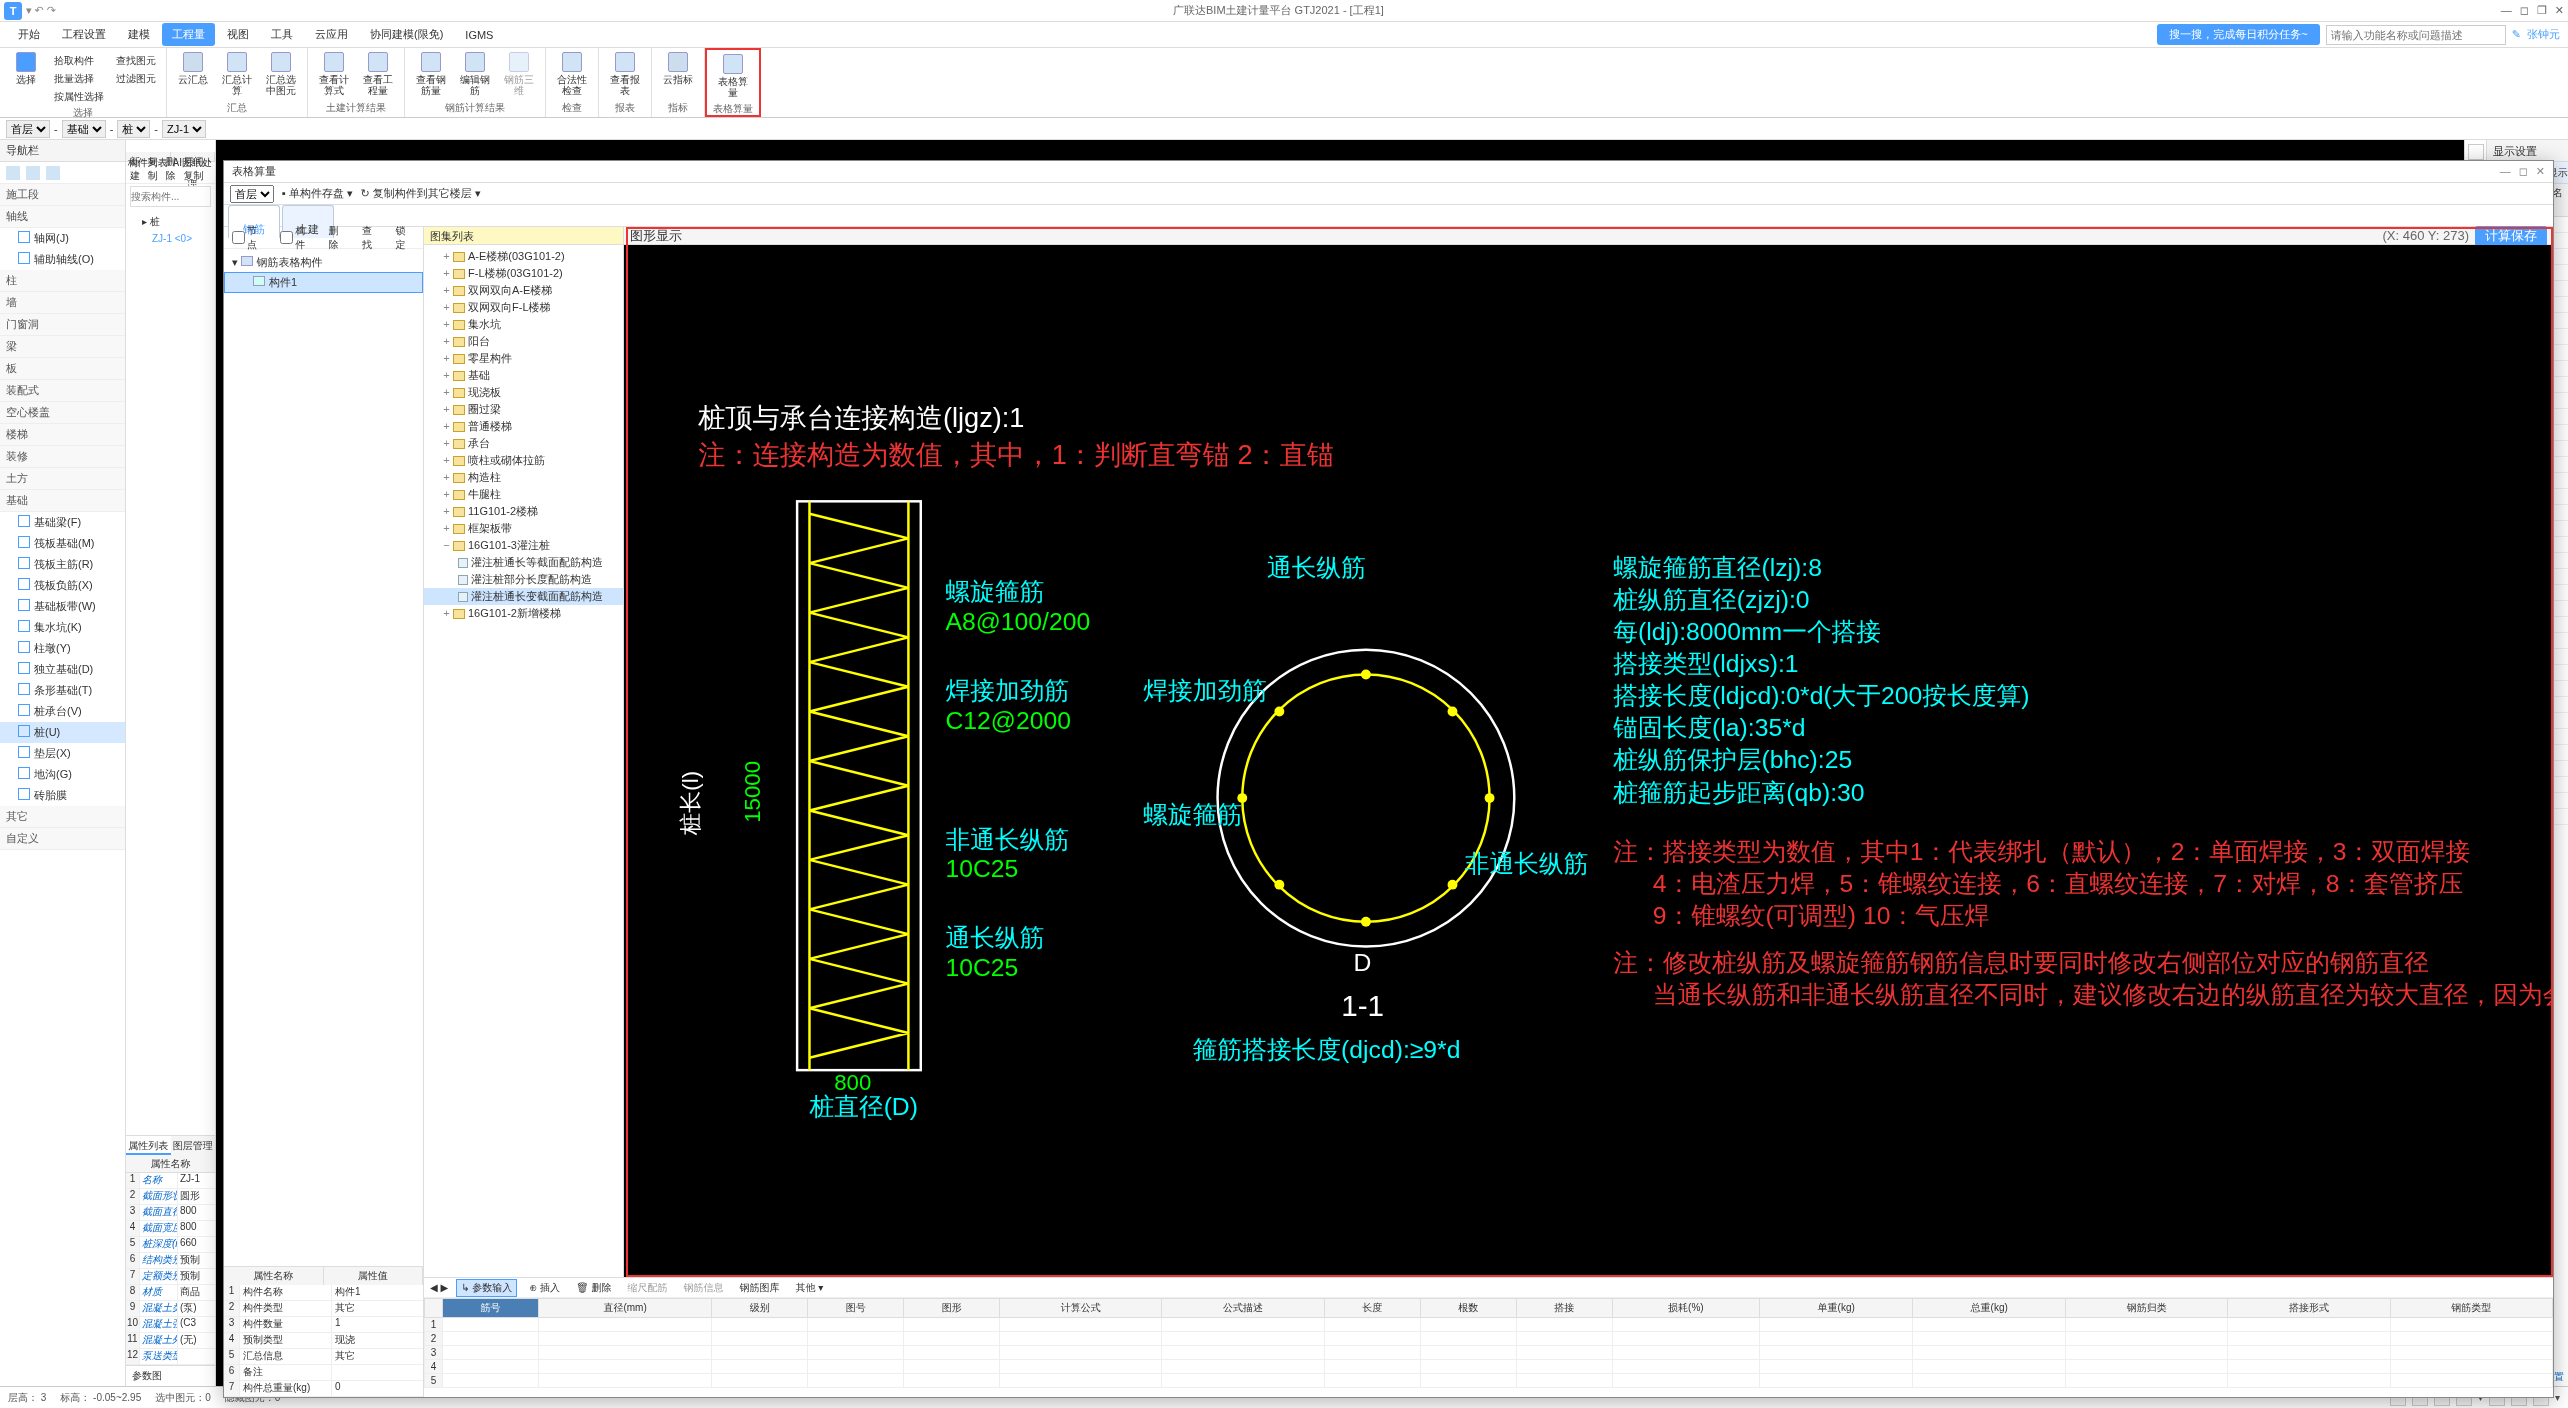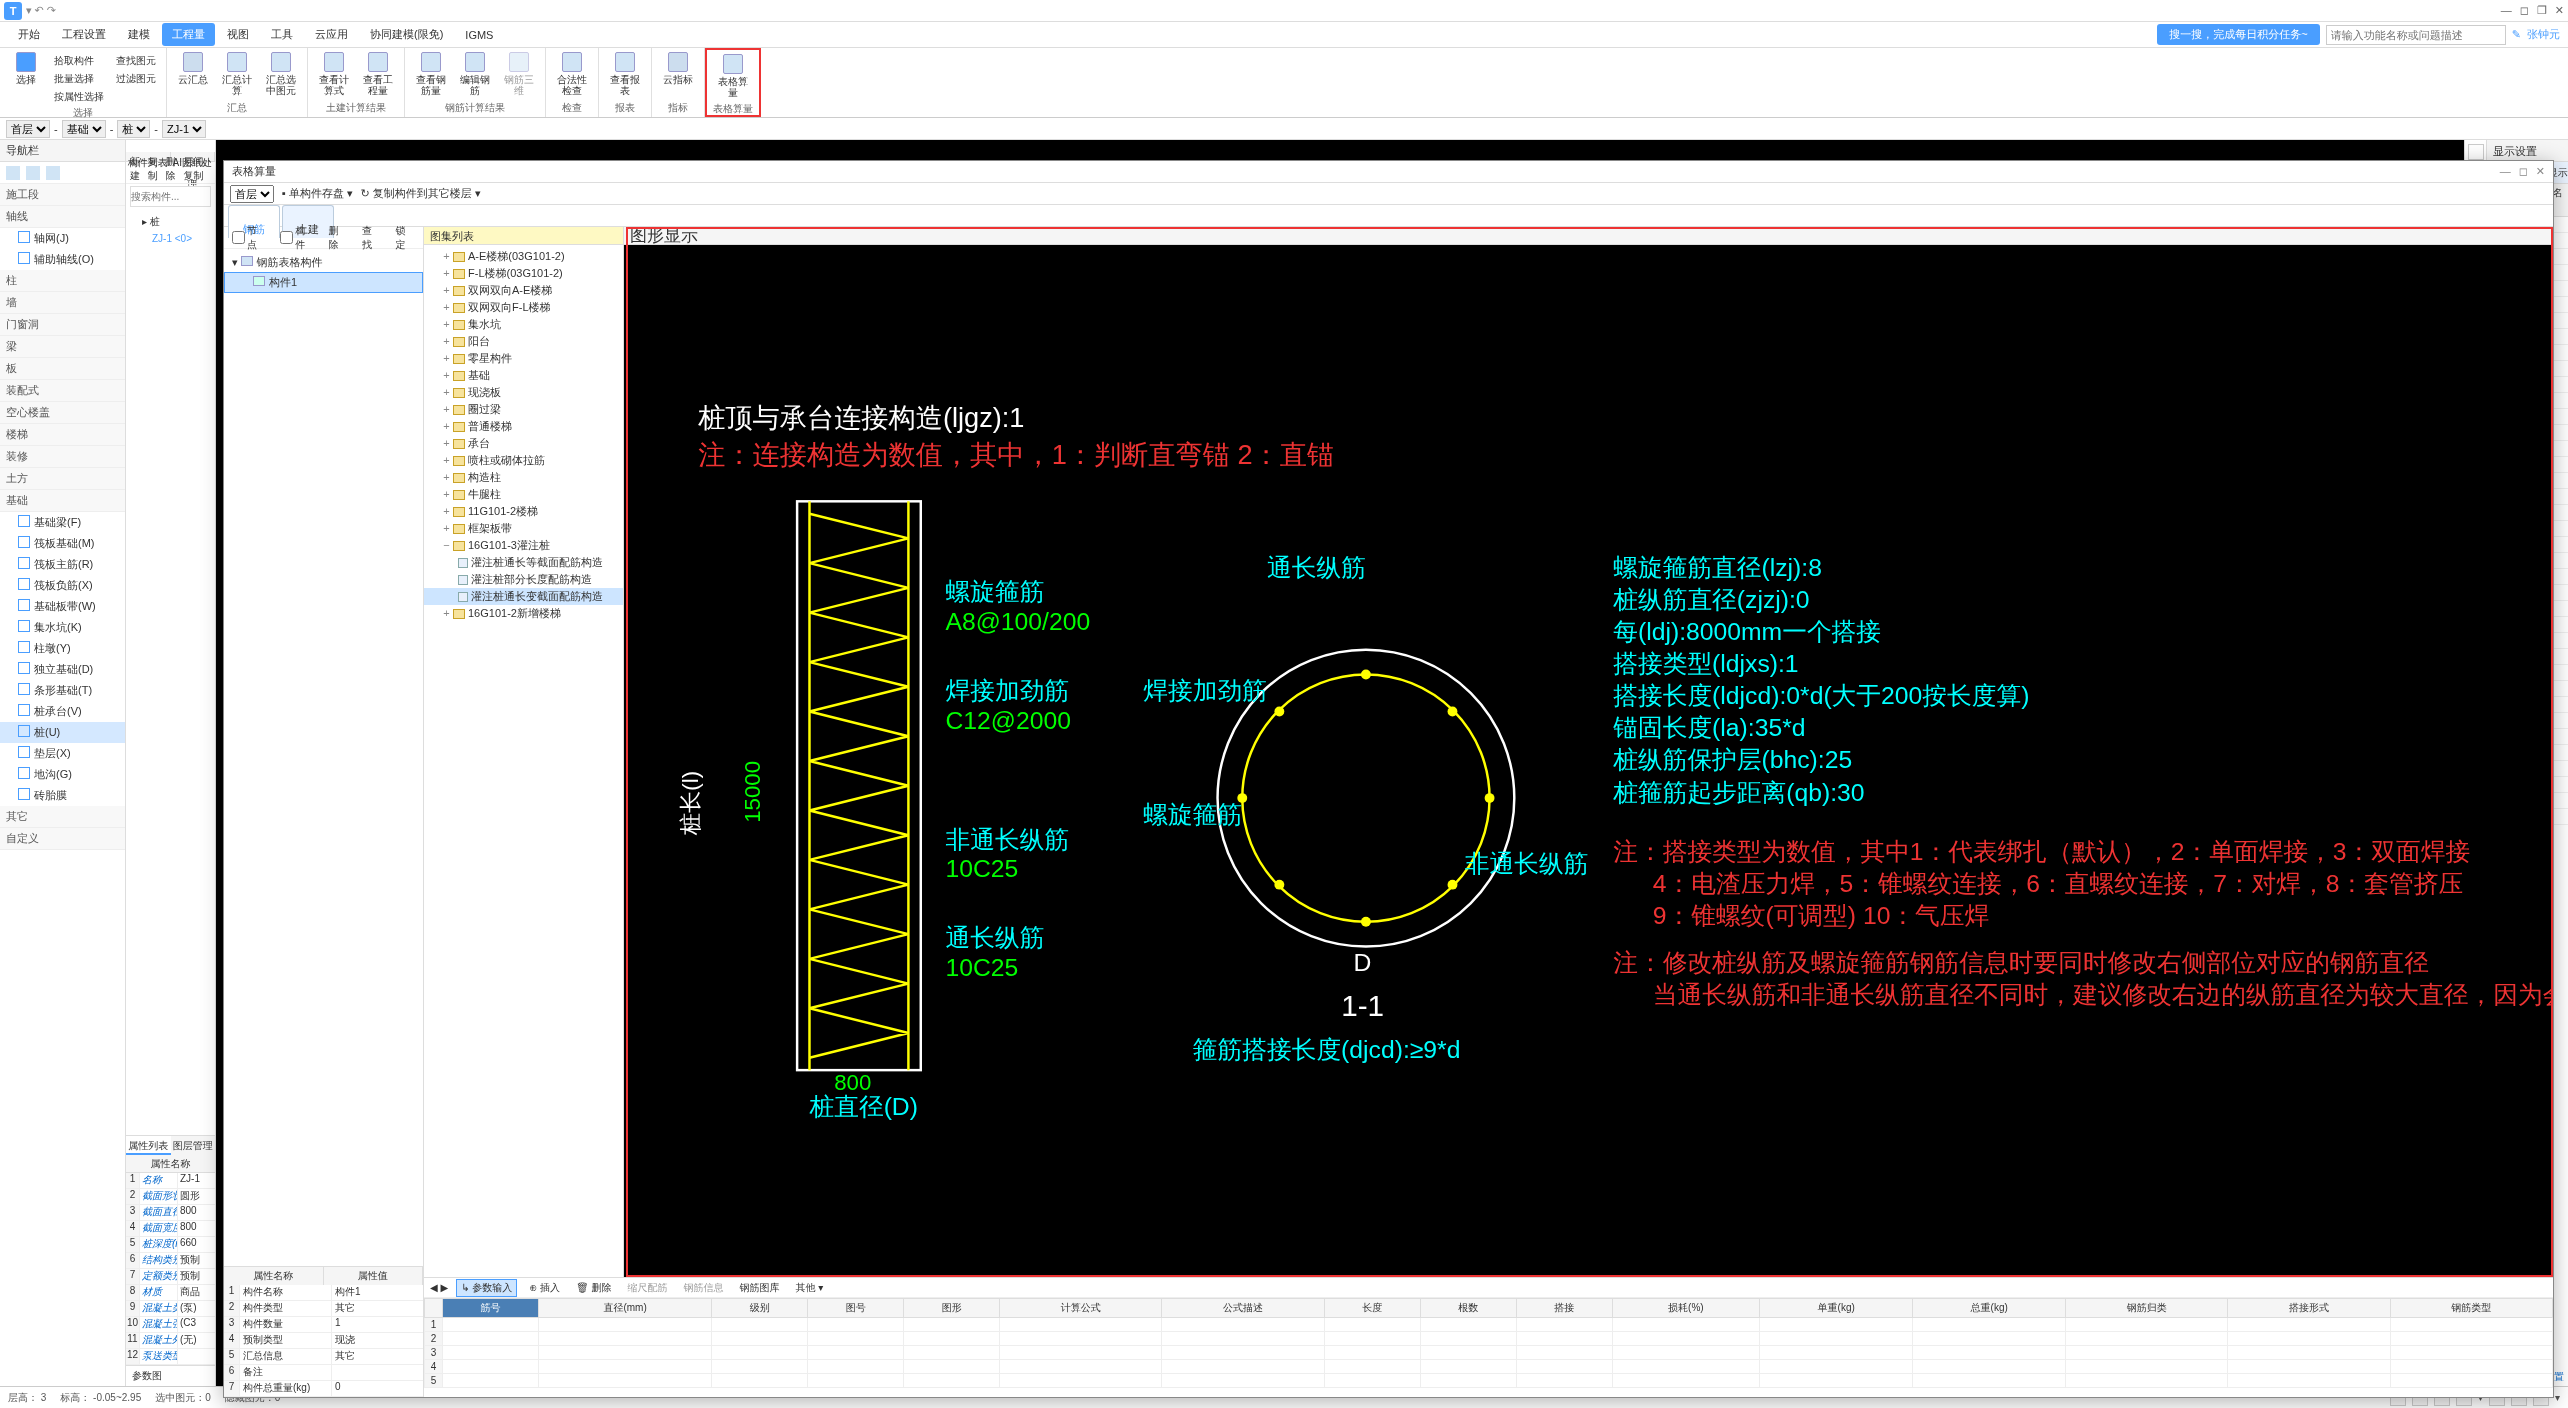--- a/index.html
+++ b/index.html
@@ -92,21 +92,21 @@
 .m-center { width: 200px; border-right: 1px solid #ddd; display: flex; flex-direction: column; }
 .m-center .hdr { height: 18px; padding: 0 6px; background: #fef9c3; line-height: 18px; font-size: 11px; border-bottom: 1px solid #ddd; }
 .m-center .tree { flex: 1; padding: 3px 0; font-size: 11px; overflow-y: auto; }
 .m-center .tree .nd { padding: 1px 4px 1px 18px; white-space: nowrap; }
 .m-center .tree .nd .exp { display: inline-block; width: 9px; text-align: center; color: #888; margin-right: 2px; }
 .m-center .tree .nd .fld { display: inline-block; width: 12px; height: 10px; background: #f7e39c; border: 1px solid #c9a227; margin-right: 3px; vertical-align: middle; }
 .m-center .tree .nd .fil { display: inline-block; width: 10px; height: 10px; background: #e8f0fb; border: 1px solid #8aa; margin-right: 3px; vertical-align: middle; }
 .m-center .tree .nd.lvl2 { padding-left: 34px; }
 .m-center .tree .nd.sel { background: #cde5ff; }
 .m-right { flex: 1; display: flex; flex-direction: column; position: relative; }
-.m-right .hdr { height: 18px; padding: 0 6px; background: #f5f5f5; line-height: 18px; font-size: 17px; border-bottom: 1px solid #ddd; display: flex; justify-content: space-between; flex-direction: column; }
+.m-right .hdr { height: 18px; padding: 0 6px; background: #f5f5f5; line-height: 18px; font-size: 13px; border-bottom: 1px solid #ddd; display: flex; justify-content: space-between; }
 .m-right .hdr .coord { color: #666; }
 .m-right .hdr .save-btn { background: #4a9eff; color: #fff; padding: 1px 10px; border-radius: 2px; }
 .m-right .drawing { flex: 1; background: #000; position: relative; color: #fff; font-size: 10px; }
 .red-box { position: absolute; border: 2px solid #e33; pointer-events: none; }
 .m-bottom { height: 120px; border-top: 1px solid #ddd; display: flex; flex-direction: column; }
 .m-bottom .tb { height: 20px; display: flex; align-items: center; gap: 8px; padding: 0 6px; font-size: 10px; border-bottom: 1px solid #eee; }
 .m-bottom .tb .b { padding: 1px 4px; }
 .m-bottom .tb .b.active { background: #cde5ff; border: 1px solid #4a9eff; }
 .m-bottom .grid { flex: 1; font-size: 10px; overflow: auto; }
 .m-bottom .grid table { border-collapse: collapse; width: 100%; }
@@ -121,20 +121,21 @@
 .drawing svg text { font-family: "Microsoft YaHei", sans-serif; }
 </style>
 </head>
 <body>
 
 <div class="title-bar">
   <div style="display:flex;align-items:center;gap:4px">
     <div class="logo">T</div>
     <span style="color:#888">▾ ↶ ↷</span>
   </div>
+  <div class="title-center">广联达BIM土建计量平台 GTJ2021 - [工程1]</div>
   <div class="win-controls">
     <span>—</span>
     <span>◻</span>
     <span>❐</span>
     <span>✕</span>
   </div>
 </div>
 
 <div class="menu-bar">
   <span class="menu-item">开始</span>

